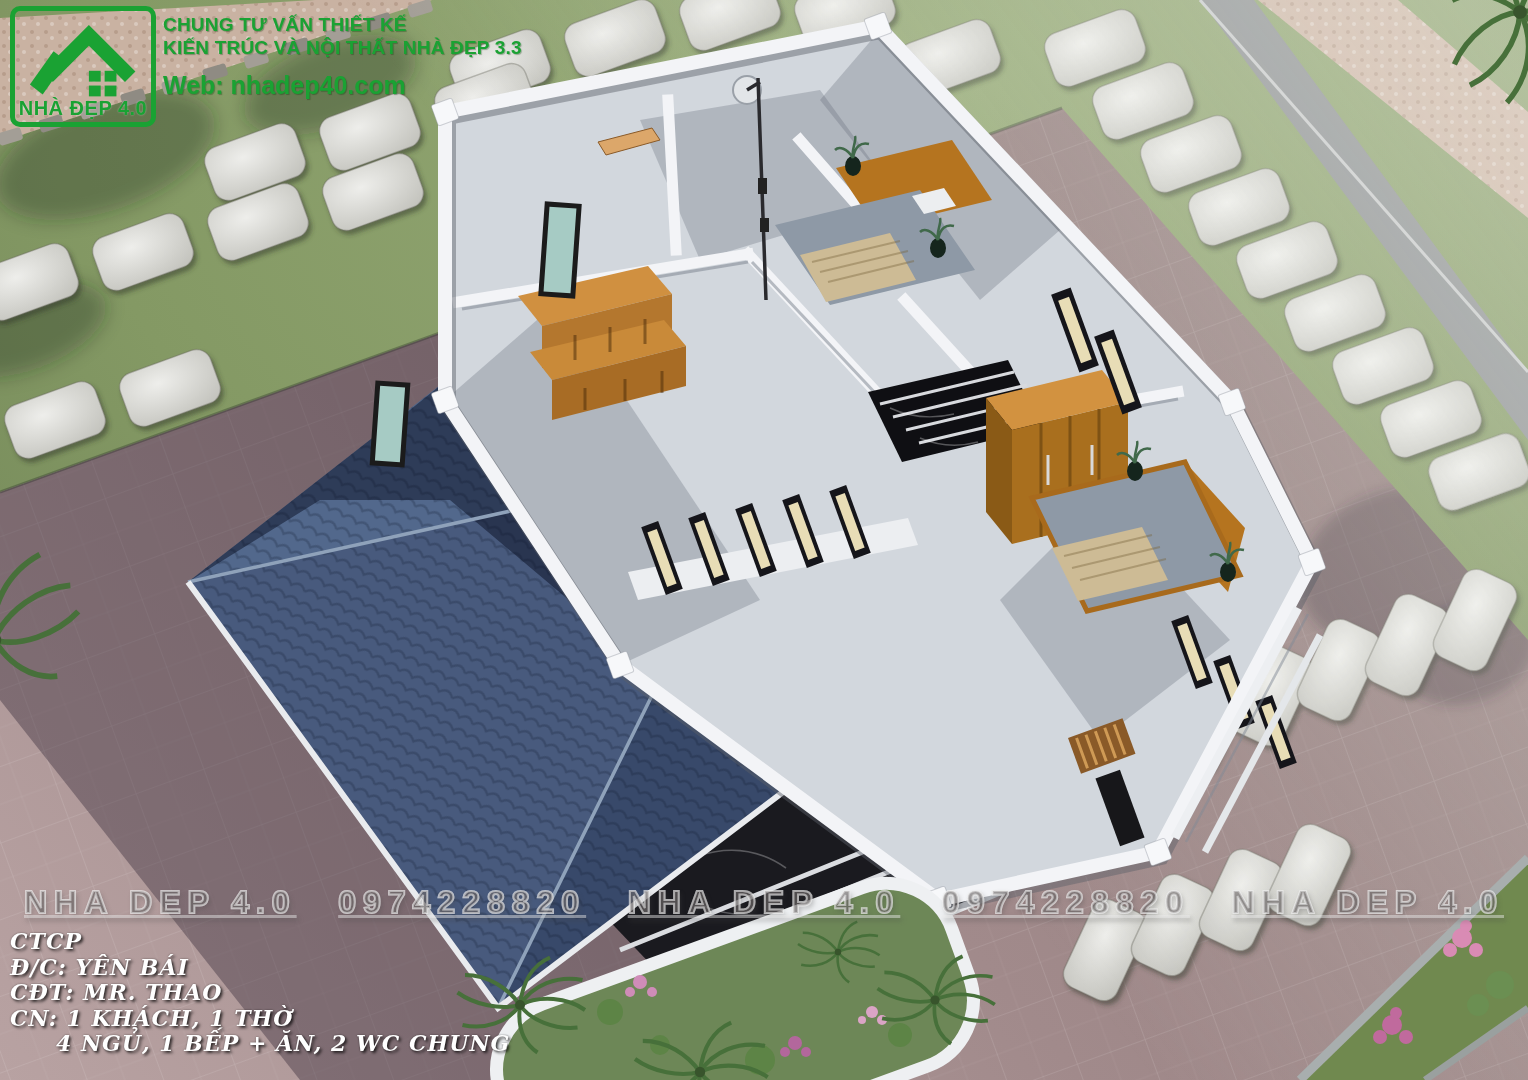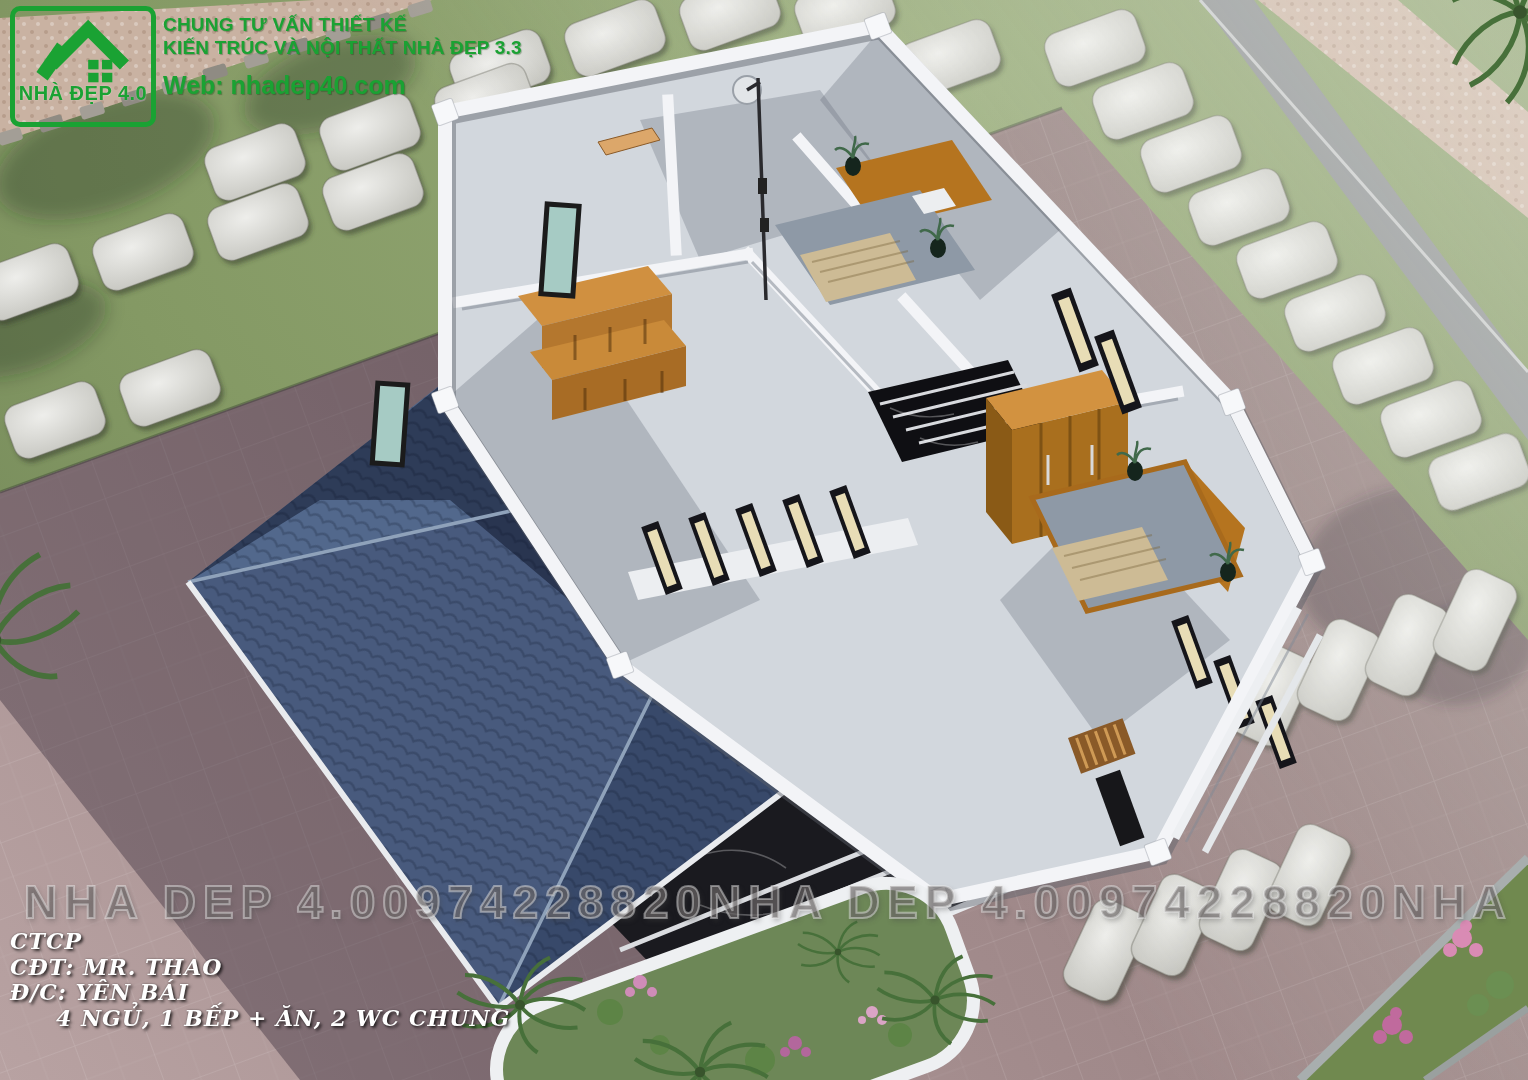--- a/index.html
+++ b/index.html
@@ -4,40 +4,40 @@
 <style>
   html,body{margin:0;padding:0;background:#1b1b1b;}
   .stage{position:relative;width:1528px;height:1080px;overflow:hidden;
          font-family:"Liberation Sans",sans-serif;background:#7e935f;}
   .stage svg.scene{position:absolute;left:0;top:0;}
 
   
   .logo-box{position:absolute;left:10px;top:6px;width:146px;height:121px;
     border:5px solid var(--brand-green,#1aa233);border-radius:10px;
     display:flex;flex-direction:column;align-items:center;justify-content:flex-end;
-    box-sizing:border-box;padding:4px 2px 17px;}
+    box-sizing:border-box;padding:4px 2px 2px;}
   .logo-icon{margin-bottom:-2px;}
   .logo-text{font-weight:bold;font-size:20px;letter-spacing:.5px;
     color:var(--brand-green,#1aa233);white-space:nowrap;
     text-shadow:0 0 2px rgba(255,255,255,.45);}
 
   
   .company-info{position:absolute;left:163px;top:13px;color:var(--brand-green,#1aa233);
     font-weight:bold;text-shadow:1px 1px 1px rgba(10,60,10,.35);}
   .company-info .c-line{font-size:19px;line-height:23px;letter-spacing:.2px;}
   .company-info .contact{margin-top:14px;}
   .company-info .k-line{font-size:25px;line-height:24px;}
 
   
   .watermark{position:absolute;left:0;right:0;top:880px;height:44px;
     display:flex;justify-content:space-between;align-items:center;padding:0 24px;
-    font-weight:bold;font-size:46px;letter-spacing:7px;white-space:nowrap;
+    font-weight:bold;font-size:32px;letter-spacing:7px;white-space:nowrap;
     color:rgba(112,106,106,.62);
     -webkit-text-stroke:2px rgba(238,238,238,.45);
-    text-shadow:2px 3px 5px rgba(70,70,70,.35);}
+    text-shadow:2px 3px 5px rgba(70,70,70,.35);text-decoration:underline;}
 
   
   .project-info{position:absolute;left:10px;top:929px;color:#ffffff;
     font-family:"DejaVu Serif",serif;font-style:italic;font-weight:bold;
     font-size:22px;line-height:25.5px;letter-spacing:1px;
     text-shadow:2px 2px 3px rgba(0,0,0,.7),0 0 2px rgba(0,0,0,.45);}
   .project-info .indent{padding-left:46px;}
 </style>
 </head>
 <body>
@@ -445,18 +445,19 @@
 <div class="watermark">
   <span>NHA DEP 4.0</span>
   <span>0974228820</span>
   <span>NHA DEP 4.0</span>
   <span>0974228820</span>
   <span>NHA DEP 4.0</span>
 </div>
 
 <div class="project-info">
   <div>CTCP</div>
+  <div>Đ/C:  YÊN BÁI</div>
   <div>CĐT: MR. THAO</div>
-  <div>Đ/C:  YÊN BÁI</div>
+  <div>CN: 1 KHÁCH, 1 THỜ</div>
   <div class="indent">4 NGỦ, 1 BẾP + ĂN, 2 WC CHUNG</div>
 </div>
 
 </div>
 
 </body></html>

